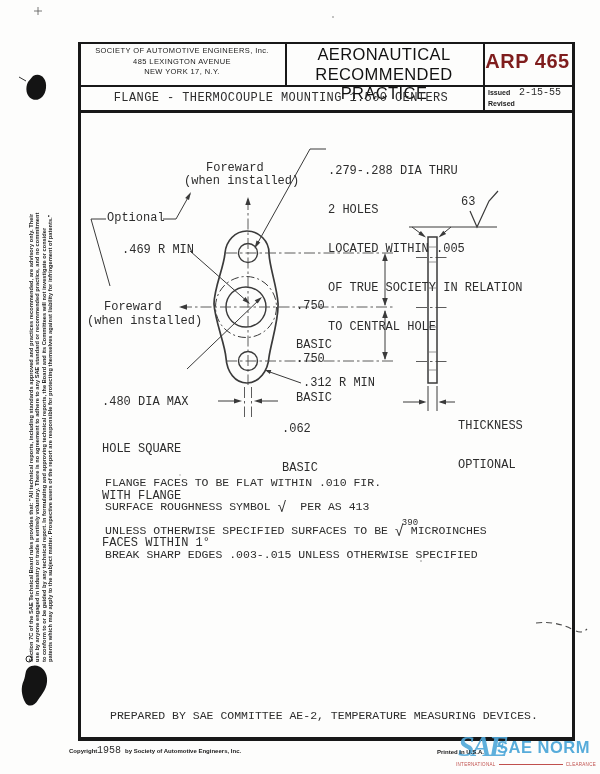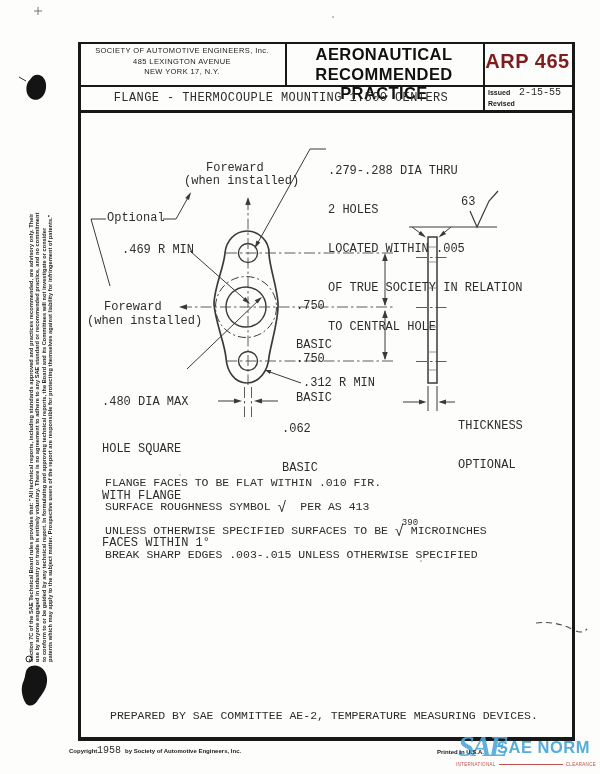--- a/index.html
+++ b/index.html
@@ -11,21 +11,21 @@
   .c11{font-size:11.5px;line-height:12.5px;}
   svg.lines{position:absolute;left:0;top:0;z-index:1;pointer-events:none;}
   .txt{z-index:2;}
   
   .rule{background:#181818;z-index:2;}
   #border-outer{left:78px;top:42px;width:497px;height:699px;box-sizing:border-box;
     border:3px solid #181818;border-top-width:2.5px;border-bottom-width:4px;z-index:2;}
   
   .org{left:81px;top:46px;width:202px;text-align:center;font-size:7.5px;line-height:10.5px;
        font-weight:normal;letter-spacing:.4px;color:#1a1a1a;}
-  .dtype{left:287px;top:45px;width:194px;text-align:center;font-weight:bold;
+  .dtype{left:287px;top:45px;width:194px;text-align:center;font-weight:normal;
         font-size:16.5px;line-height:19.5px;letter-spacing:.4px;color:#111;}
   .arp{left:483px;top:50px;width:89px;text-align:center;font-weight:bold;font-size:20px;
        letter-spacing:.5px;color:#7f1d1d;}
   .lbl-sm{font-size:7px;font-weight:bold;color:#1a1a1a;}
   .title{left:81px;top:92px;width:400px;text-align:center;letter-spacing:.4px;}
   
   .surf-sym{position:relative;display:inline-block;font-size:15px;line-height:10px;
             transform:translateY(2px);}
   .surf-250{position:absolute;top:-9px;left:7px;font-size:9px;line-height:9px;}
   

